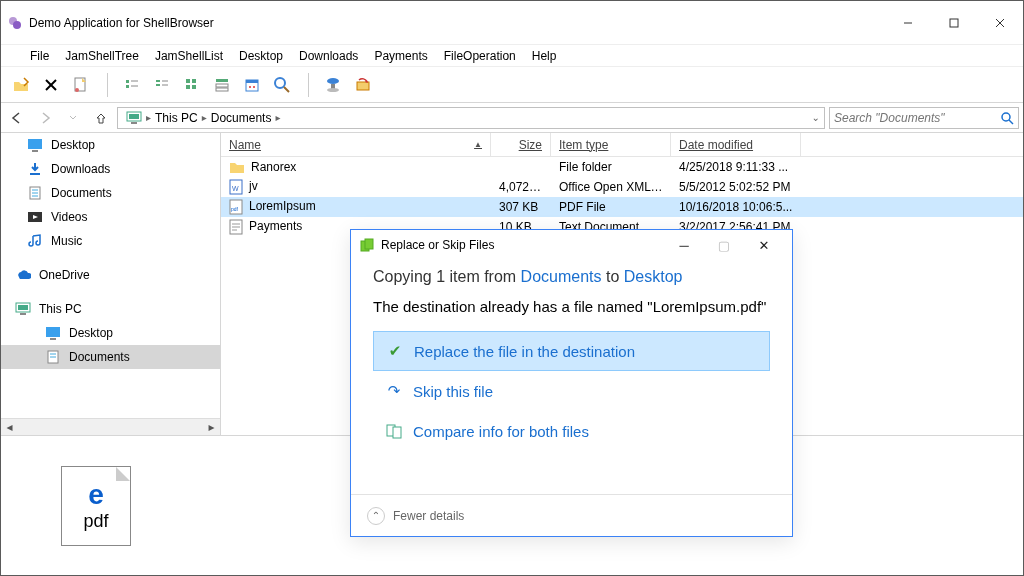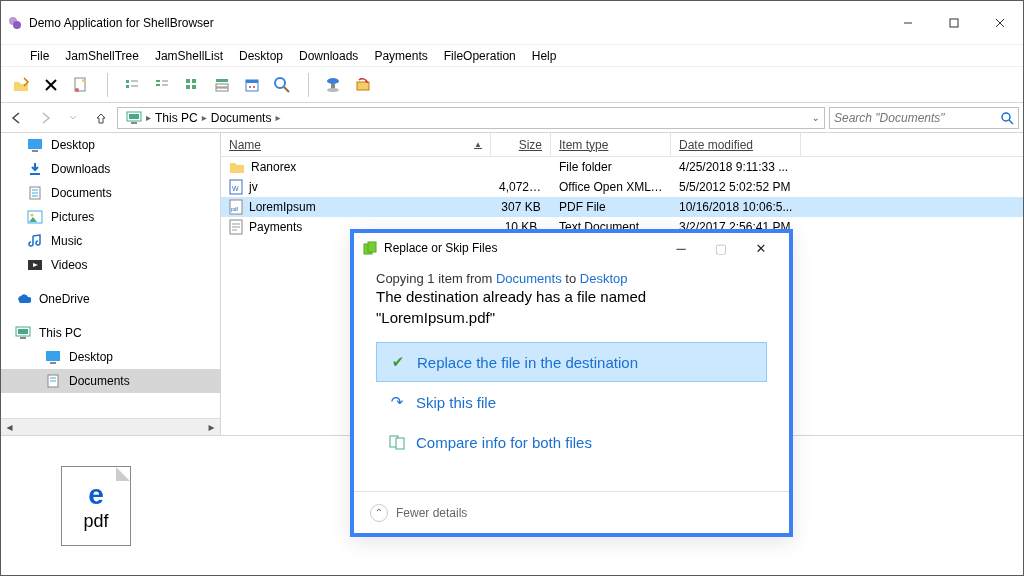--- a/index.html
+++ b/index.html
@@ -33,39 +33,39 @@
   .tree .ind { padding-left: 44px; }
   .tree .hscroll { position: absolute; bottom: 0; left: 0; right: 0; height: 17px; background: #f0f0f0; display: flex; align-items: center; border-top: 1px solid #ddd; }
   .tree .hscroll .arrow { width: 17px; height: 17px; display: flex; align-items: center; justify-content: center; color: #555; }
   .tree .hscroll .track { flex: 1; }
   .list { grid-row: 1; grid-column: 2; display: flex; flex-direction: column; }
   .list .hdr { display: flex; height: 24px; border-bottom: 1px solid #e5e5e5; }
   .list .hdr > div { display: flex; align-items: center; padding: 0 8px; border-right: 1px solid #e5e5e5; color: #444; text-decoration: underline; }
   .list .row { display: flex; height: 20px; align-items: center; }
   .list .row > div { padding: 0 8px; overflow: hidden; white-space: nowrap; text-overflow: ellipsis; }
   .list .row.sel { background: #cce8ff; }
-  .col-name { width: 270px; display: flex; align-items: center; gap: 6px; }
-  .col-size { width: 60px; text-align: center; justify-content: flex-end; }
+  .col-name { width: 270px; display: flex; align-items: flex-start; gap: 6px; }
+  .col-size { width: 60px; text-align: left; justify-content: flex-end; }
   .col-type { width: 120px; }
   .col-date { width: 130px; }
   .preview { grid-row: 2; grid-column: 1 / span 2; border-top: 1px solid #d6d6d6; display: flex; align-items: center; justify-content: flex-start; padding-left: 60px; }
   .preview .pdfbox { width: 70px; height: 80px; border: 1px solid #888; background: #fff; display: flex; flex-direction: column; align-items: center; justify-content: center; position: relative; }
   .preview .pdfbox .fold { position: absolute; top: 0; right: 0; width: 0; height: 0; border-left: 14px solid #ccc; border-top: 14px solid #fff; }
   .preview .pdfbox .e { color: #0a5ecc; font-size: 28px; font-weight: bold; }
   .preview .pdfbox .lbl { font-size: 18px; color: #000; }
   .sort-ind { margin-left: auto; font-size: 8px; color: #555; }
 
-  .dialog { position: absolute; left: 349px; top: 228px; width: 443px; height: 308px; background: #fff; border: 4px solid #3b82f6; display: flex; flex-direction: column; box-shadow: 0 5px 20px rgba(0,0,0,.1); }
+  .dialog { position: absolute; left: 349px; top: 228px; width: 443px; height: 308px; background: #fff; border: 1px solid #3b82f6; display: flex; flex-direction: column; box-shadow: 0 5px 20px rgba(0,0,0,.1); }
   .dialog .dtitle { height: 30px; display: flex; align-items: center; padding: 0 8px; }
   .dialog .dtitle .dic { width: 16px; height: 16px; margin-right: 6px; display: flex; align-items: center; justify-content: center; }
   .dialog .dtitle .txt { flex: 1; font-size: 12px; }
   .dialog .dtitle .ctl { width: 40px; text-align: center; color: #222; font-size: 13px; }
   .dialog .dtitle .ctl.dim { color: #bbb; }
   .dialog .body { padding: 8px 22px; flex: 1; }
-  .dialog .src { font-size: 13px; color: #333; }
+  .dialog .src { font-size: 16px; color: #333; margin-bottom: 10px; }
   .dialog .src a { color: #1a6fcf; text-decoration: none; }
   .dialog .msg { font-size: 15px; color: #000; margin-bottom: 14px; line-height: 1.4; }
   .dialog .option { display: flex; align-items: center; height: 40px; padding: 0 12px; gap: 10px; font-size: 15px; color: #1a6fcf; }
   .dialog .option.sel { background: #cce8ff; border: 1px solid #8ecafc; }
   .dialog .option .oic { width: 18px; color: #2e8b29; display: flex; justify-content: center; }
   .dialog .option .oic.blue { color: #1a6fcf; }
   .dialog .option .oic.grn { color: #3a9a34; }
   .dialog .footer { height: 42px; border-top: 1px solid #e2e2e2; display: flex; align-items: center; padding: 0 16px; gap: 8px; color: #666; }
   .dialog .footer .chev { width: 18px; height: 18px; border: 1px solid #ccc; border-radius: 50%; display: flex; align-items: center; justify-content: center; font-size: 10px; }
 
@@ -275,43 +275,33 @@
               <line x1="4" y1="4" x2="10" y2="4" stroke="#4ad"></line>
               <line x1="4" y1="7" x2="10" y2="7" stroke="#4ad"></line>
               <line x1="4" y1="10" x2="10" y2="10" stroke="#4ad"></line>
             </svg>
           </span>
           <span>Documents</span>
         </div>
       <div class="item">
           <span class="ic">
             <svg width="16" height="14">
-              <rect x="1" y="1" width="14" height="12" fill="#fff" stroke="#4ad"></rect>
-              <circle cx="5" cy="5" r="1.5" fill="#fb4"></circle>
-              <path d="M2 12l4-5 4 5z" fill="#4a8"></path>
-            </svg>
-          </span>
-          <span>Pictures</span>
+              <rect x="1" y="2" width="14" height="10" fill="#333"></rect>
+              <path d="M6 5l5 2-5 2z" fill="#fff"></path>
+            </svg>
+          </span>
+          <span>Videos</span>
         </div>
       <div class="item">
           <span class="ic">
             <svg width="14" height="14">
               <path d="M5 2v8a2 2 0 1 1-2-2M5 2l7-1v8a2 2 0 1 1-2-2" fill="none" stroke="#1a6fcf" stroke-width="1.5"></path>
             </svg>
           </span>
           <span>Music</span>
-        </div>
-      <div class="item">
-          <span class="ic">
-            <svg width="16" height="14">
-              <rect x="1" y="2" width="14" height="10" fill="#333"></rect>
-              <path d="M6 5l5 2-5 2z" fill="#fff"></path>
-            </svg>
-          </span>
-          <span>Videos</span>
         </div>
       <div class="group-gap"></div>
       <div class="item" style="padding-left:14px">
           <span class="ic">
             <svg width="18" height="12">
               <path d="M4 8a3 3 0 0 1 2-5 4 4 0 0 1 7 1 3 3 0 0 1 1 6H5a3 3 0 0 1-1-2z" fill="#1a6fcf"></path>
             </svg>
           </span>
           <span>OneDrive</span>
         </div>

